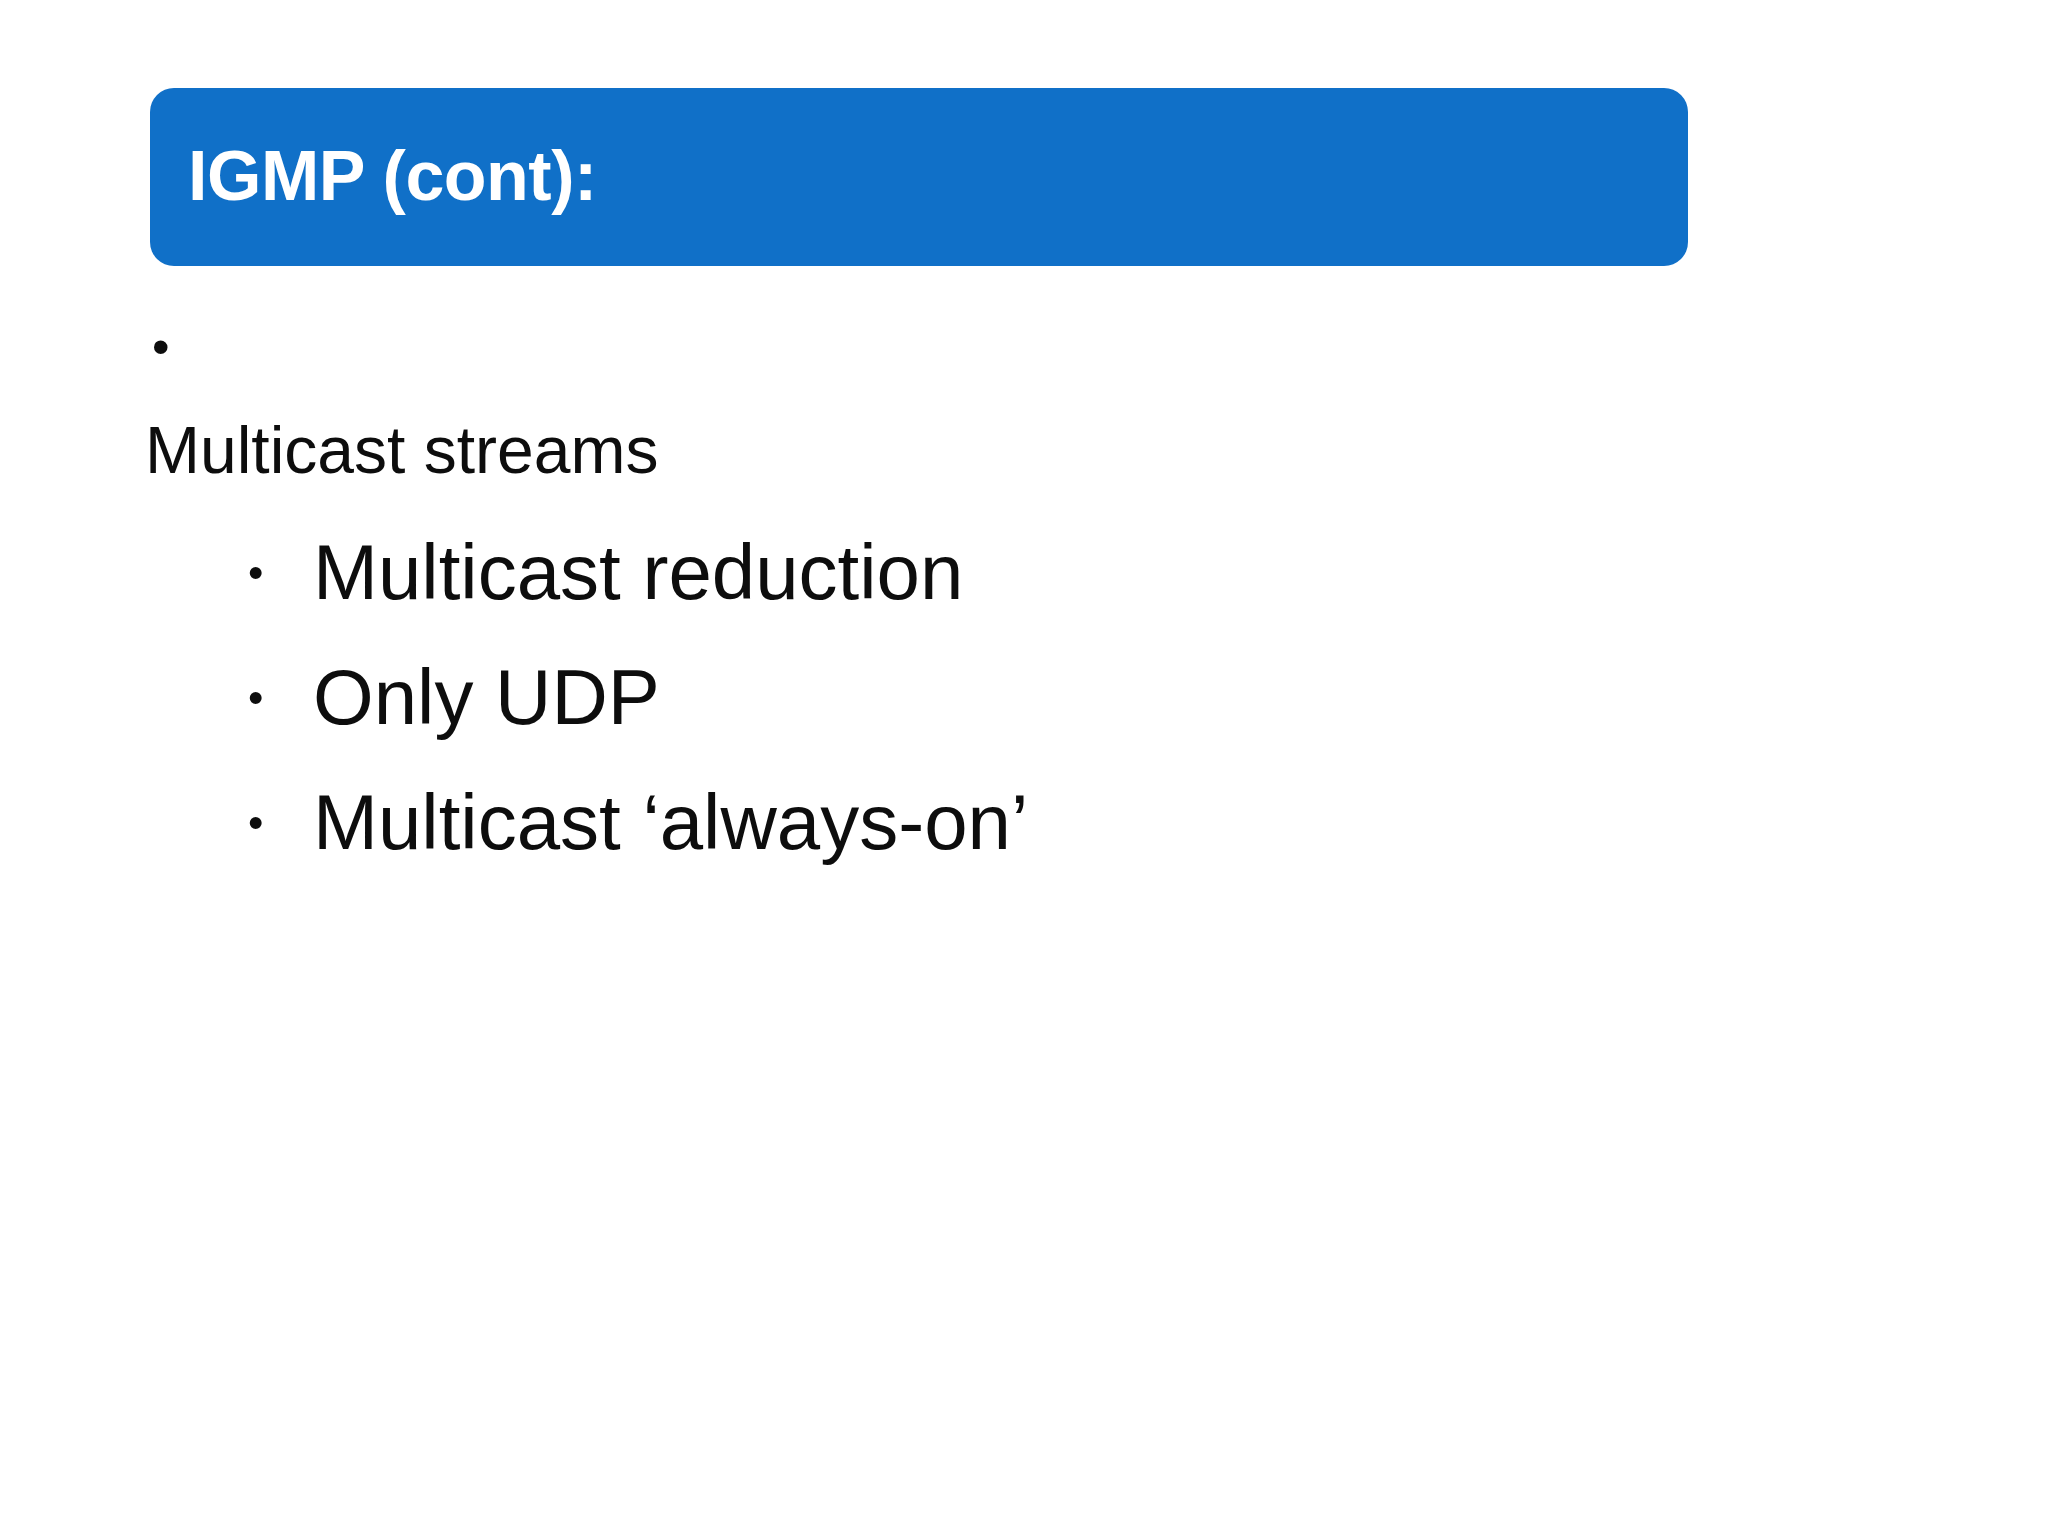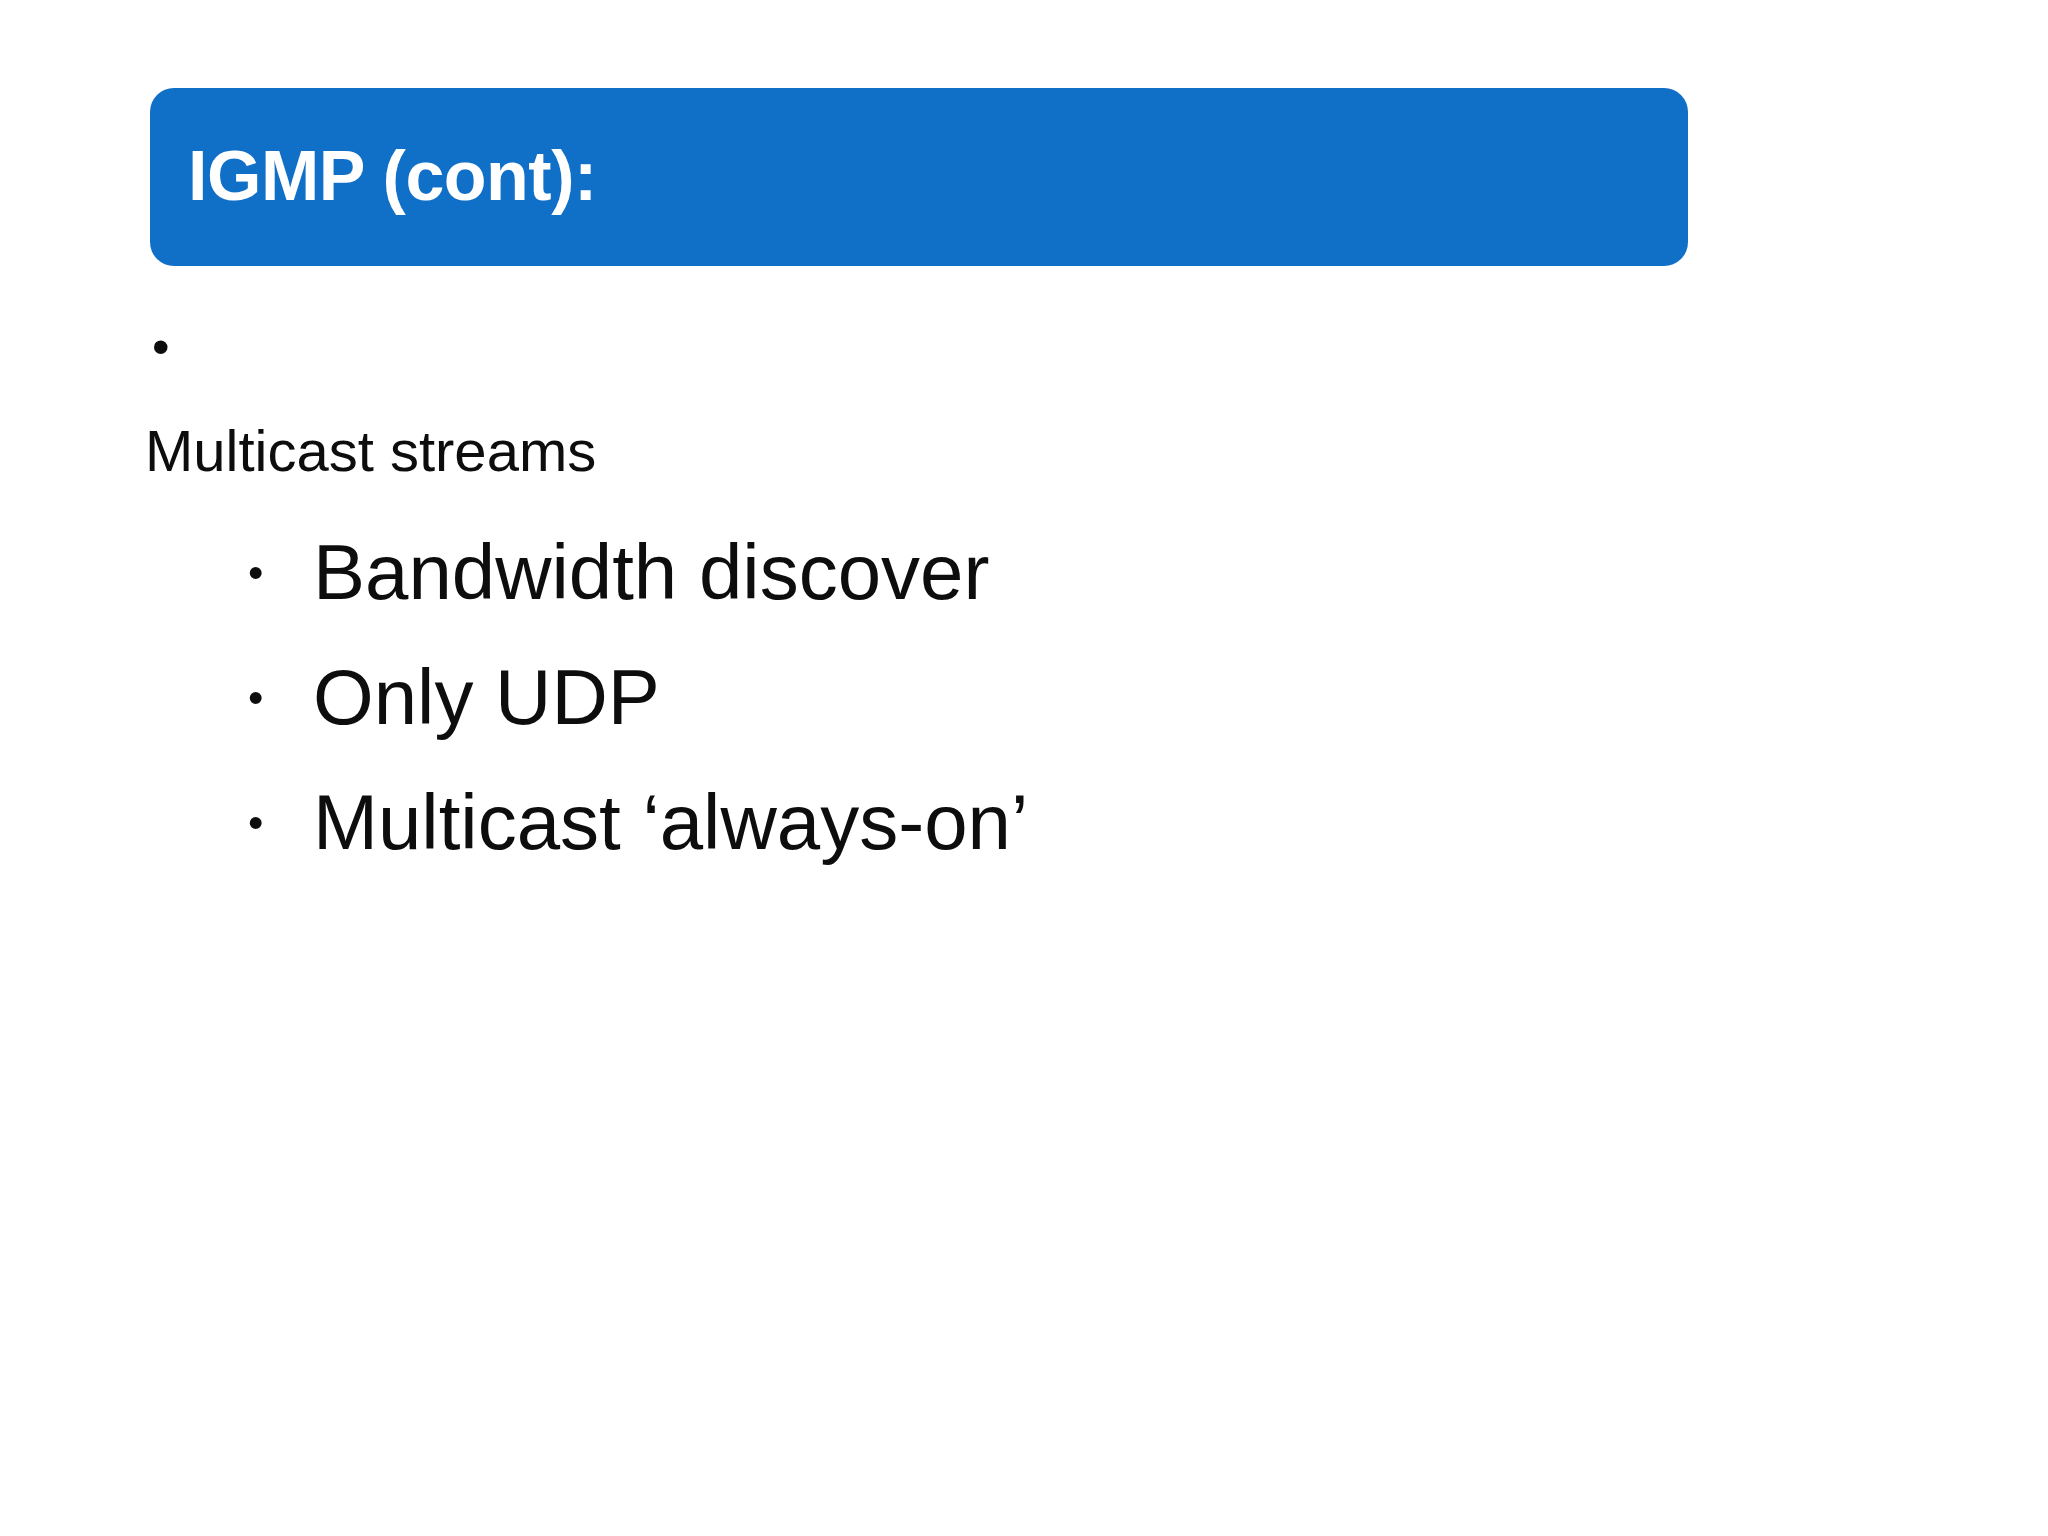--- a/index.html
+++ b/index.html
@@ -70,21 +70,21 @@
     padding-left: 12px;
     box-sizing: border-box;
     color: #0d0d0d;
   }
   .level1 .bullet-body {
     flex: 1 1 auto;
     max-width: 1490px;
   }
 
   .plain-line {
-    font-size: 58px;
+    font-size: 66px;
     line-height: 95px;
     color: #0d0d0d;
     padding-left: 5px;
     margin-top: 8px;
   }
 
   .level2-list {
     margin-top: 12px;
     padding-left: 0;
   }
@@ -123,21 +123,21 @@
     <div class="level1">
       <span class="bullet-mark">•</span>
     </div>
 
     <div class="plain-line">Multicast streams</div>
 
     <div class="level2-list">
 
       <div class="level2">
         <span class="bullet-mark">•</span>
-        <span class="bullet-body">Bandwidth discover</span>
+        <span class="bullet-body">Multicast reduction</span>
       </div>
 
       <div class="level2">
         <span class="bullet-mark">•</span>
         <span class="bullet-body">Only UDP</span>
       </div>
 
       <div class="level2">
         <span class="bullet-mark">•</span>
         <span class="bullet-body">Multicast ‘always-on’</span>

